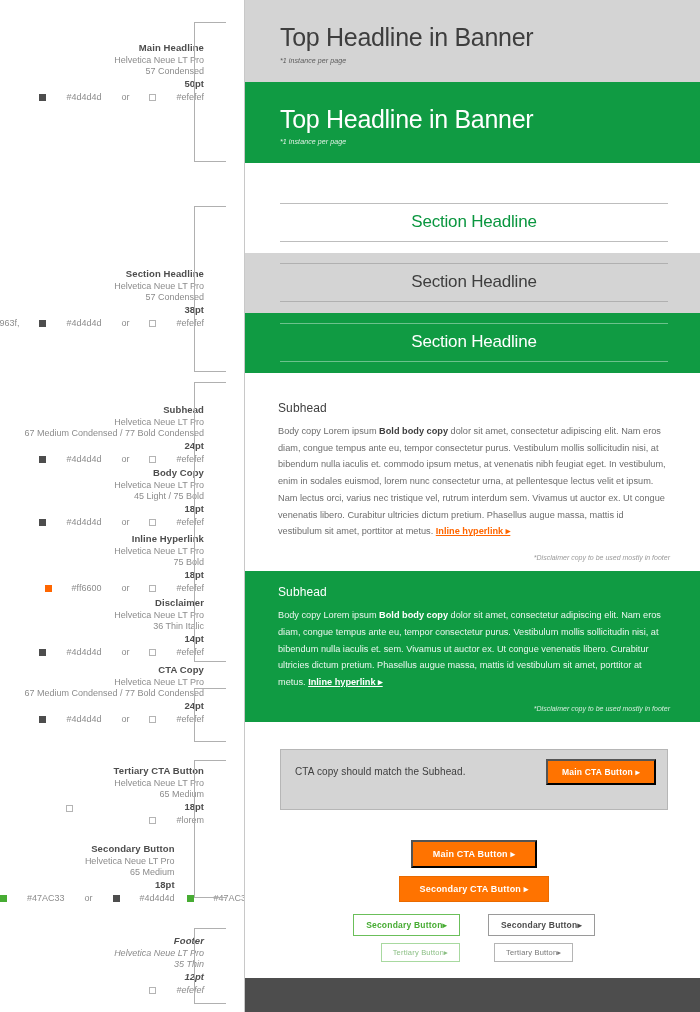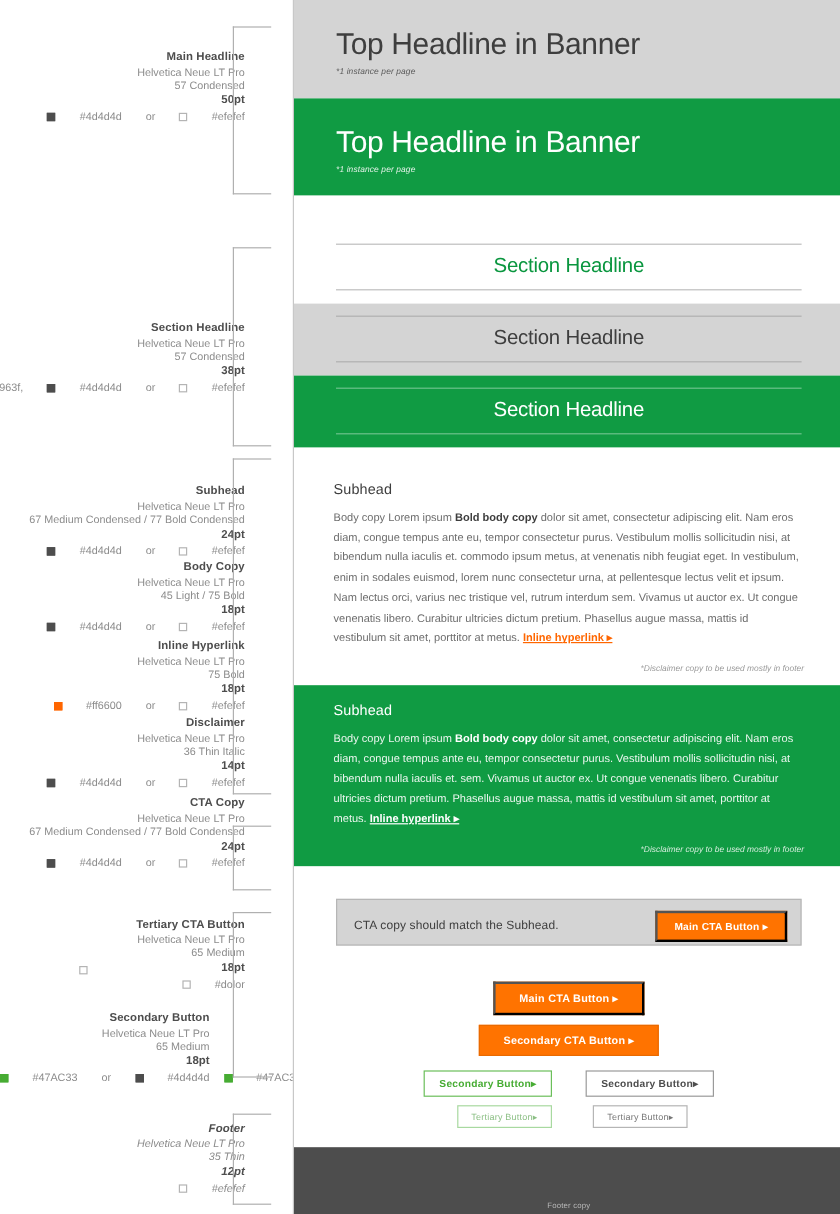--- a/index.html
+++ b/index.html
@@ -107,21 +107,21 @@
   .band.green .copyblk p { color: #eaf6ee; }
   .band.green .copyblk p b { color: #ffffff; }
   .band.green .copyblk .link { color: #ffffff; }
   .band.green .copyblk .disc { color: #d3ecdb; }
 
   
   .ctawrap { padding: 13px 35px 14px 35px; }
   .ctabar {
     border: 1px solid #b6b6b6; background: #d4d4d4;
     display: flex; align-items: center; justify-content: space-between;
-    padding: 9px 11px 2px 14px;
+    padding: 9px 11px 24px 14px;
     gap: 24px;
   }
   .ctabar .cta-copy { font-size: 10px; color: #3e3e3e; letter-spacing: .1px; }
 
   
   .btn {
     display: inline-block; font-weight: bold; text-align: right;
     letter-spacing: .2px; white-space: nowrap;
   }
   .btn-main {
@@ -274,21 +274,21 @@
       </div>
     </div>
 
     <div class="spec" style="top:765px;">
       <div class="s-name">Tertiary CTA Button</div>
       <div class="s-font">Helvetica Neue LT Pro</div>
       <div class="s-weight">65 Medium</div>
       <div class="s-size">18pt</div>
       <div class="s-colors">
         <span class="sw light"></span>
-          <span>#dolor</span>
+          <span>#lorem</span>
       </div>
     </div>
 
     <span class="sw light lone-sw"></span>
 
     <div class="spec two" style="top:843px;">
       <div class="col first">
         <div class="s-name">Secondary Button</div>
         <div class="s-font">Helvetica Neue LT Pro</div>
         <div class="s-weight">65 Medium</div>

